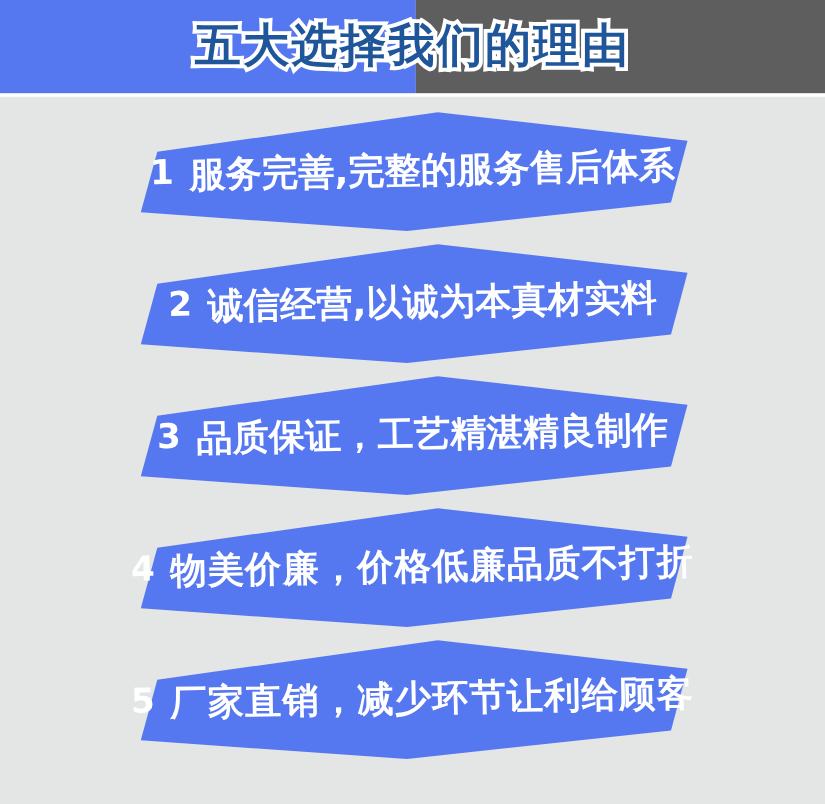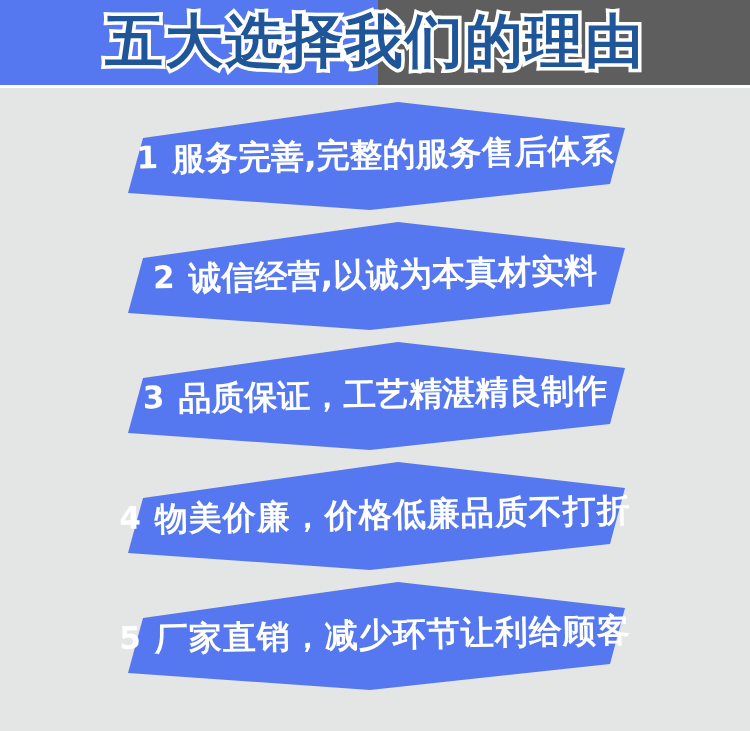--- a/index.html
+++ b/index.html
@@ -34,21 +34,21 @@
     background:#5e5e5e;
   }
   .header-title {
     position:absolute;
     left:0; top:0;
     width:750px; height:85px;
     display:flex;
     align-items:center;
     justify-content:center;
     font-family:"DejaVu Sans", sans-serif;
-    font-size:58px;
+    font-size:42px;
     font-weight:bold;
     letter-spacing:2px;
     color:#1f5699;
     -webkit-text-stroke:7px #ffffff;
     paint-order:stroke fill;
     text-shadow:
        0 0 0 #fff;
     white-space:nowrap;
     line-height:1;
     padding-bottom:4px;

